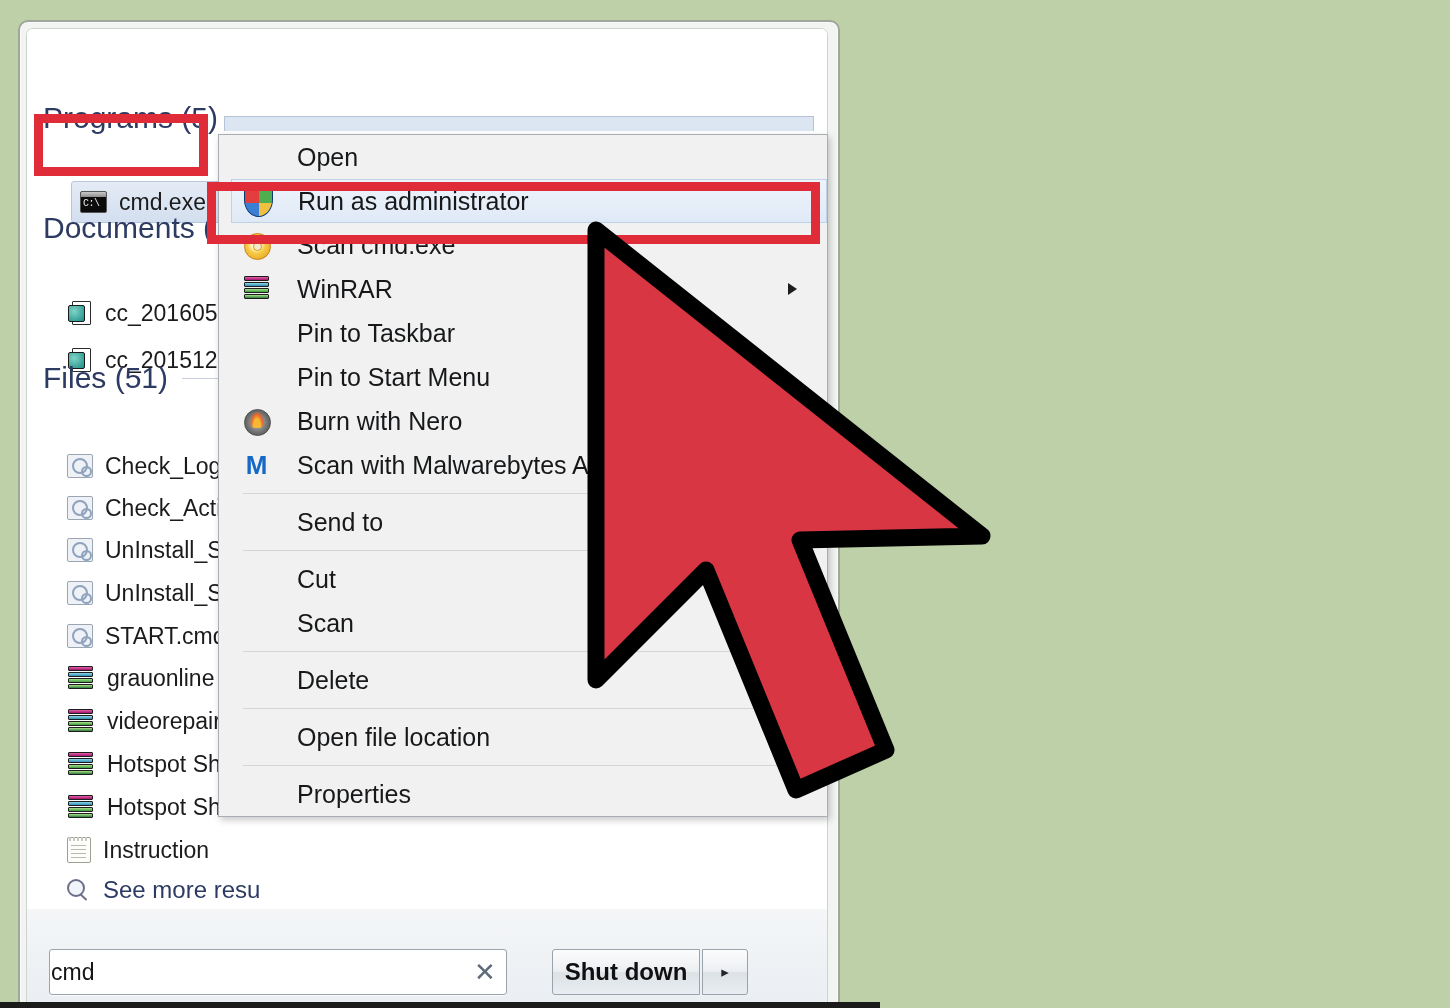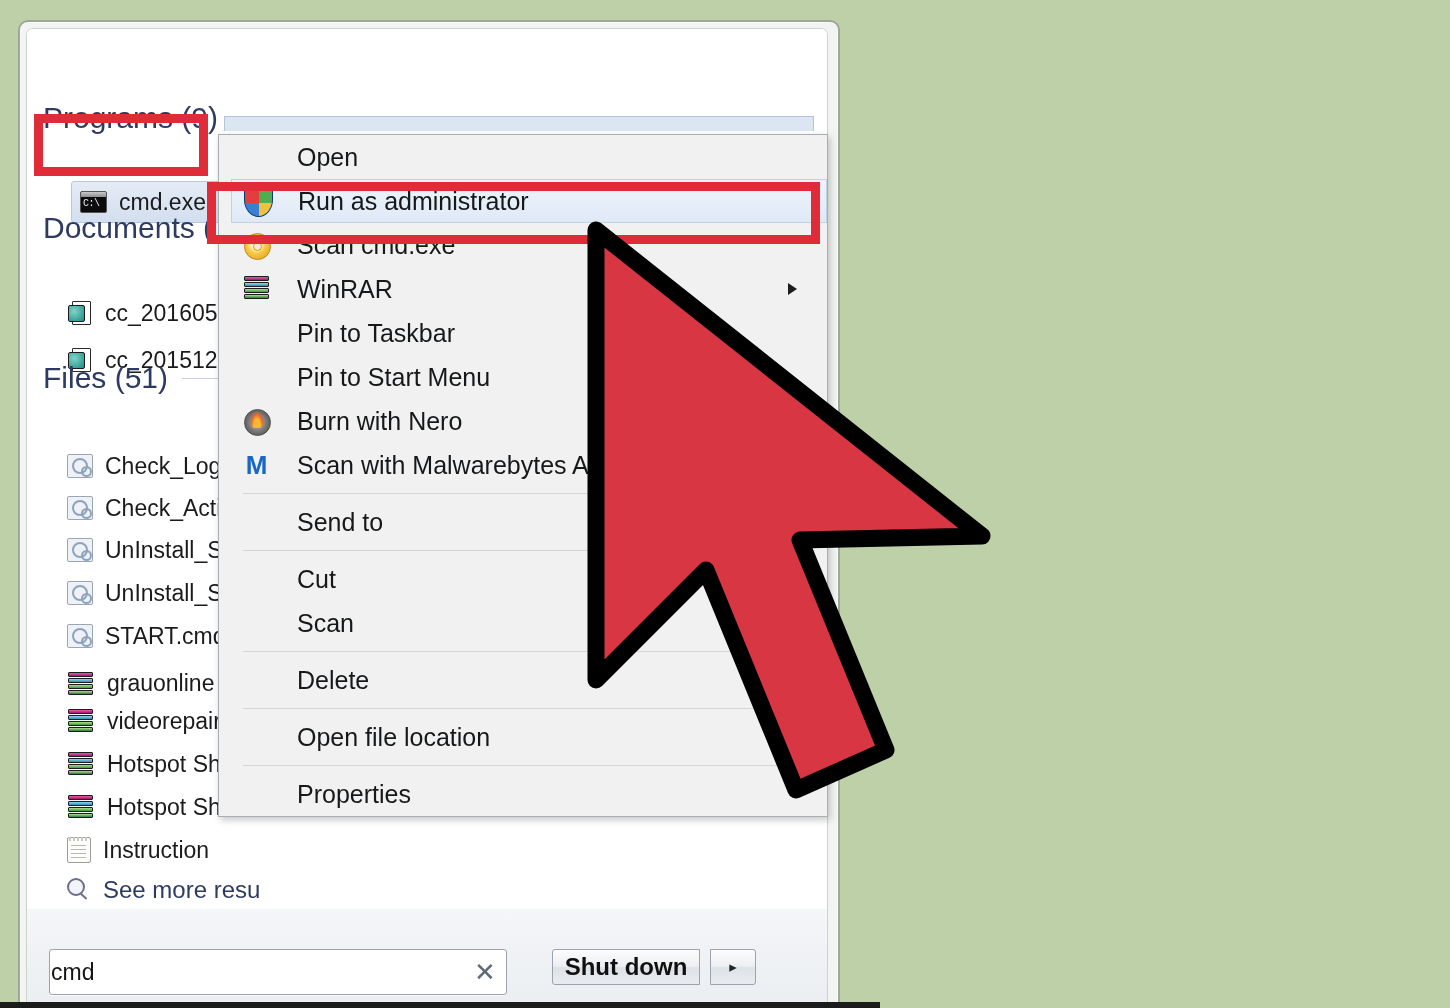--- a/index.html
+++ b/index.html
@@ -194,21 +194,21 @@
     content: "";
     position: absolute; left: 15px; top: 16px; width: 9px; height: 2.4px;
     background: #6b6f8a; transform: rotate(42deg); transform-origin: left center;
     border-radius: 2px;
   }
 
   
   #see-more {
     position: absolute;
     left: 38px;
-    display: flex; align-items: flex-start; gap: 12px;
+    display: flex; align-items: center; gap: 12px;
     white-space: nowrap;
   }
   #see-more .sm-label {
     font-size: 24px; color: #2d3b63;
   }
 
   
   #bottom-divider {
     position: absolute;
     left: 14px; top: 898px;
@@ -240,21 +240,21 @@
   }
   #search-clear {
     width: 42px; text-align: center;
     font-size: 26px; color: #5d6b7a;
     cursor: default;
     font-family: "Liberation Sans", sans-serif;
   }
   #shutdown-group {
     position: absolute;
     left: 525px; top: 40px;
-    display: flex; height: 36px; gap: 8px;
+    display: flex; height: 46px;
   }
   #shutdown-button {
     width: 146px;
     background: linear-gradient(#fcfcfc 0%, #eceff2 48%, #dde2e7 52%, #e9edf1 100%);
     border: 1px solid #9aa3ab;
     border-radius: 3px 0 0 3px;
     display: flex; align-items: center; justify-content: center;
     font-size: 24px; color: #101010; font-weight: 700;
   }
   #shutdown-more {
@@ -412,21 +412,21 @@
 <body>
 
 <div id="root">
 
   <div id="startmenu-window">
     <div id="startmenu-inner">
 
       <div id="results-pane">
 
         <div class="section-head" style="top:72px;">
-          <span class="sh-label">Programs (9)</span>
+          <span class="sh-label">Programs (5)</span>
           <span class="sh-rule"></span>
         </div>
 
         <div class="res-row selected" style="top:120px;">
           <span class="ico ico-cmd"></span>
           <span class="res-label">cmd.exe</span>
         </div>
 
         <div class="section-head" style="top:182px;">
           <span class="sh-label">Documents (</span>
@@ -460,21 +460,21 @@
           <span class="res-label">UnInstall_S</span>
         </div>
         <div class="res-row" style="top:513px;">
           <span class="ico ico-script"></span>
           <span class="res-label">UnInstall_S</span>
         </div>
         <div class="res-row" style="top:556px;">
           <span class="ico ico-script"></span>
           <span class="res-label">START.cmd</span>
         </div>
-        <div class="res-row" style="top:598px;align-items:flex-end;">
+        <div class="res-row" style="top:598px;">
           <span class="ico ico-rar">
             <i></i>
               <i></i>
               <i></i>
               <i></i>
           </span>
           <span class="res-label">grauonline</span>
         </div>
         <div class="res-row" style="top:641px;">
           <span class="ico ico-rar">

